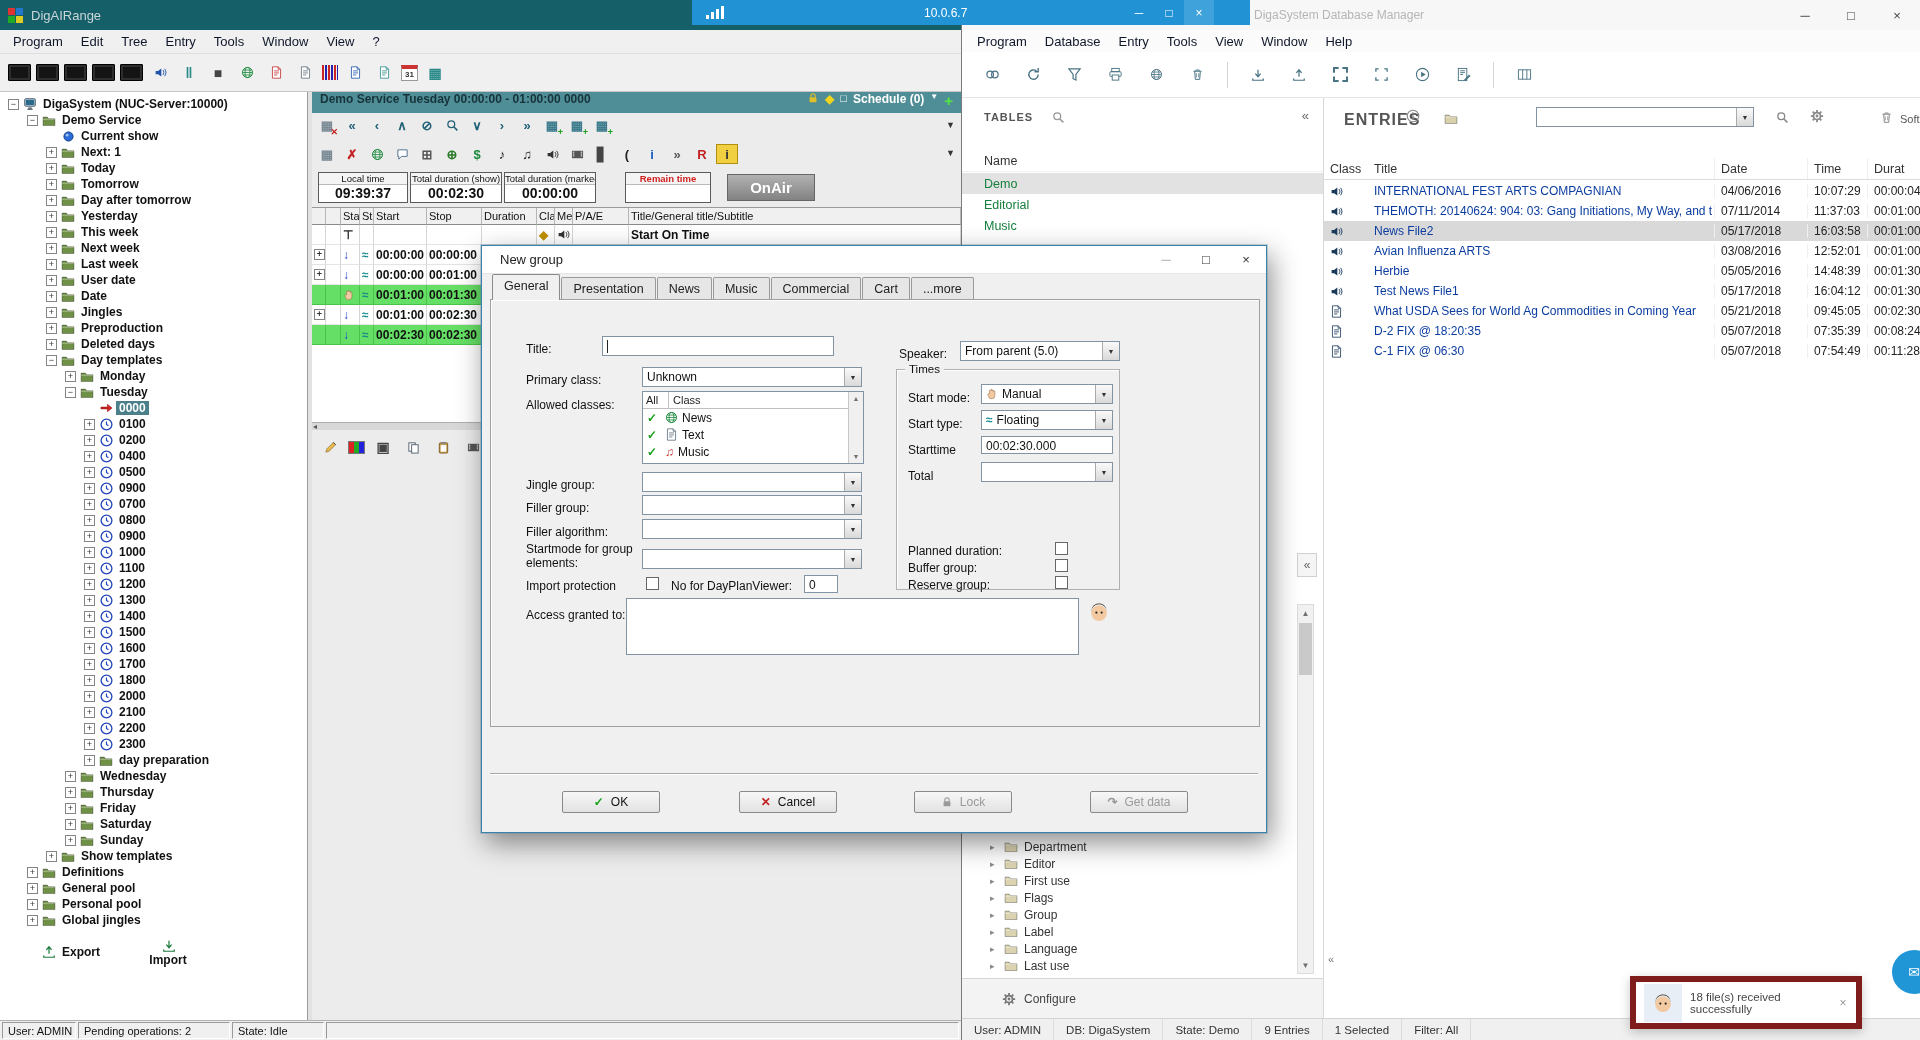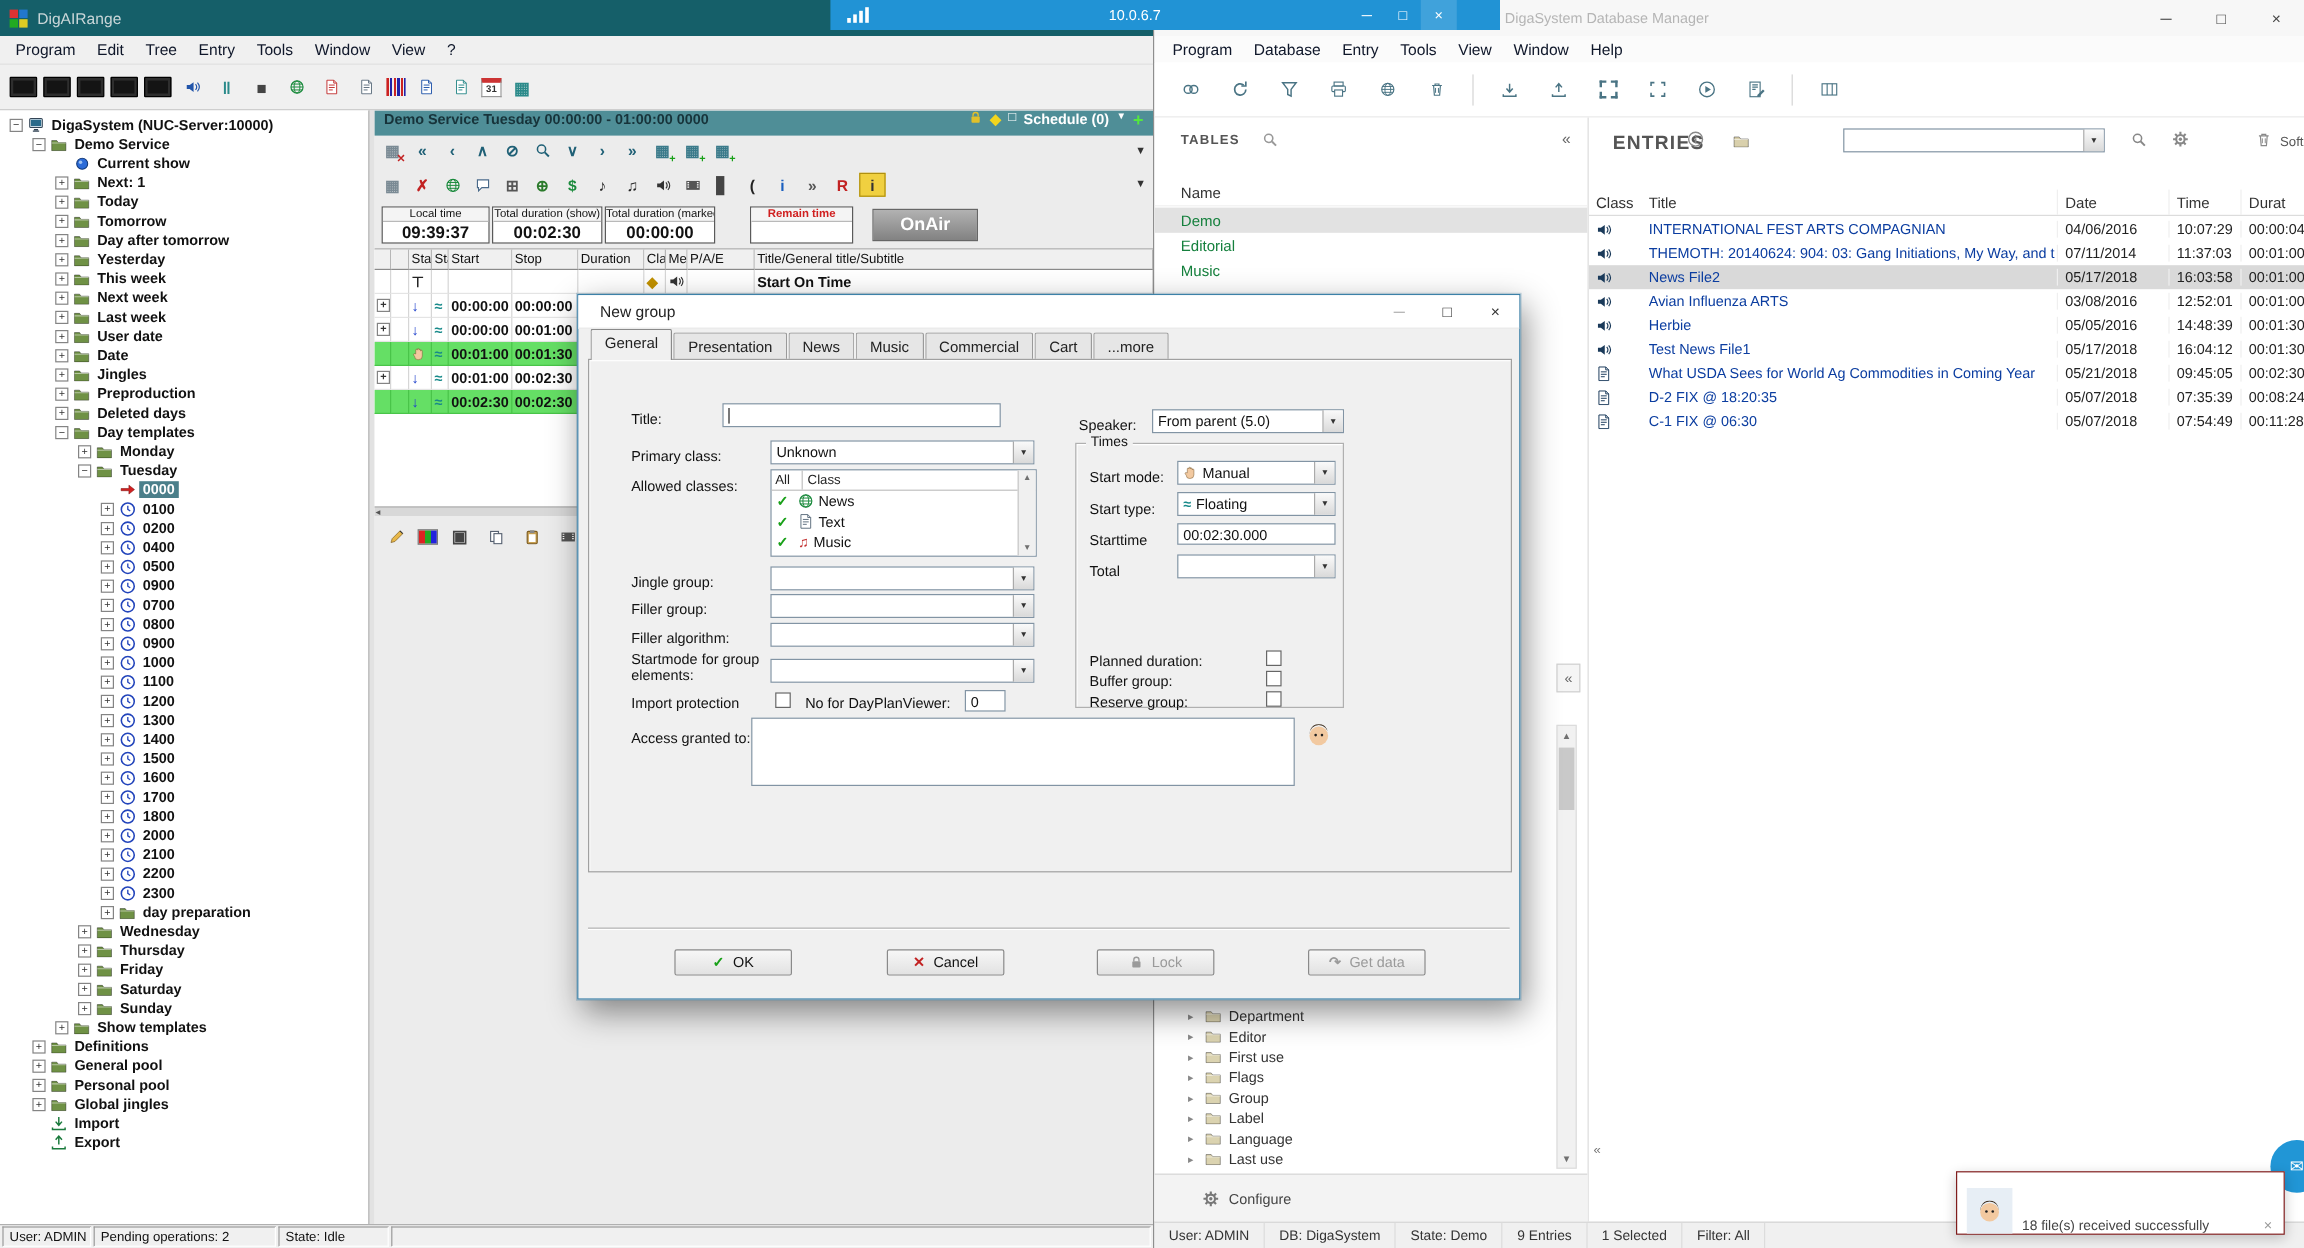--- a/index.html
+++ b/index.html
@@ -117,21 +117,21 @@
   .erow{display:grid;grid-template-columns:44px 346px 93px 60px 1fr;height:20px;align-items:center}
   .erow.esel{background:#d9d9d9}
   .ecell{overflow:hidden;white-space:nowrap;padding:0 6px;font-size:12px;color:#222}
   .eclass{display:flex;justify-content:flex-start;color:#1a3a5a}
   .etitle{color:#0b3da0}
   .bcol{border-left:1px solid #efefef}
   .e-back{position:absolute;left:4px;top:855px;font-size:11px;color:#777}
   .bluedot{position:absolute;right:-16px;top:852px;width:44px;height:44px;border-radius:50%;background:#2196d6;color:#fff;display:flex;align-items:center;justify-content:center;font-size:14px}
   .rw-status{position:absolute;left:0;right:0;bottom:0;height:22px;background:#f0f0f0;border-top:1px solid #d4d4d4;display:flex;align-items:center;font-size:11.5px;color:#333;z-index:2}
   .rseg{padding:0 12px;height:100%;display:flex;align-items:center;border-right:1px solid #dcdcdc;white-space:nowrap}
-  .toast{position:absolute;left:668px;top:976px;width:274px;height:53px;background:#fff;border:1px solid #7f1d1d;box-shadow:0 3px 10px rgba(0,0,0,.22);display:flex;align-items:flex-end;z-index:6}
+  .toast{position:absolute;left:668px;top:976px;width:232px;height:53px;background:#fff;border:6px solid #7f1d1d;box-shadow:0 3px 10px rgba(0,0,0,.22);display:flex;align-items:center;z-index:6}
   .tava{width:38px;height:38px;margin:0 8px;background:#e7eef5;display:flex;align-items:center;justify-content:center;flex:none}
   .tmsg{font-size:11.5px;color:#444;flex:1}
   .tx{width:26px;text-align:center;color:#999;font-size:12px}
 
   
   #dlg{position:absolute;left:481px;top:245px;width:786px;height:588px;background:#f0f0f0;border:1px solid #3c81a8;box-shadow:0 0 0 1px rgba(90,140,170,.35),4px 10px 26px rgba(0,0,0,.45);z-index:60}
   .dtitle{position:absolute;left:0;top:0;right:0;height:28px;background:#fff;border-bottom:1px solid #e6e6e6;display:flex;align-items:center}
   .dtitle-text{margin-left:18px;font-size:13px;color:#222}
   .dwbtns{margin-left:auto;display:flex}
   .dwb{width:40px;height:28px;display:flex;align-items:center;justify-content:center;font-size:13px;color:#333}
@@ -750,21 +750,21 @@
         <div class="trow" style="padding-left: 27px;">
           <span class="tbox">+</span>
           <span class="tico" style="color: rgb(111, 145, 69);">
             <svg viewBox="0 0 16 13" width="14" height="11">
               <path d="M1 2.5h5l1.5 2H15v8H1z" fill="currentColor" stroke="rgba(0,0,0,.45)" stroke-width=".8"></path>
               <path d="M1 5h14" stroke="rgba(255,255,255,.5)"></path>
             </svg>
           </span>
           <span class="tlabel">Global jingles</span>
         </div>
-        <div class="trow" style="padding-left: 27px;">
+        <div class="trow" style="padding-left: 27px; flex-direction: column;">
           <span class="tbox none"></span>
           <span class="tico" style="color: rgb(26, 122, 60);">
             <svg viewBox="0 0 16 16" width="14" height="14">
               <path d="M8 2v7M5 6.5L8 10l3-3.5" fill="none" stroke="currentColor" stroke-width="1.4"></path>
               <path d="M2 12v2h12v-2" fill="none" stroke="currentColor" stroke-width="1.4"></path>
             </svg>
           </span>
           <span class="tlabel">Import</span>
         </div>
         <div class="trow" style="padding-left: 27px;">

